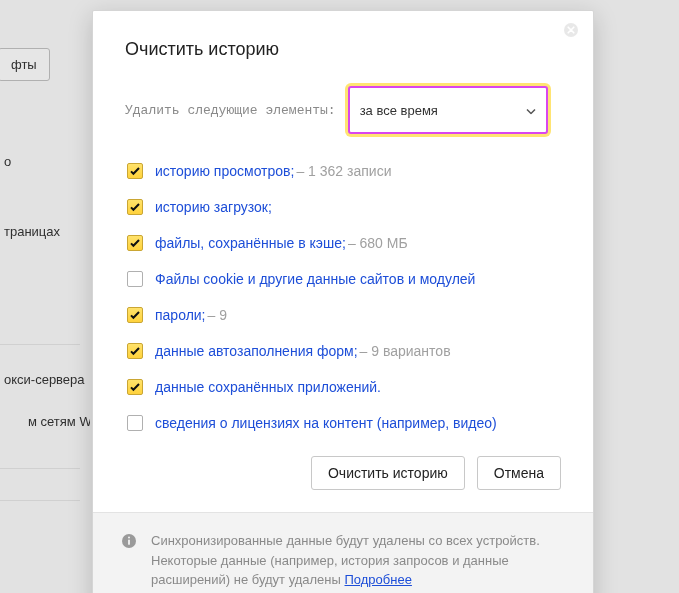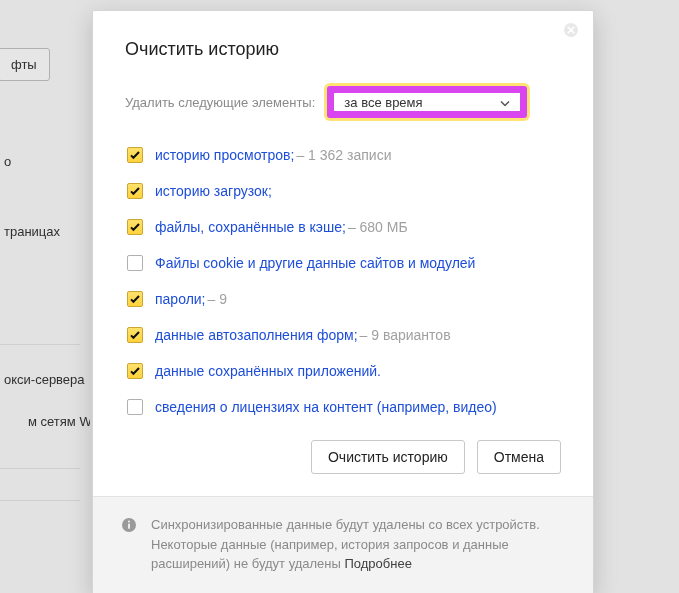--- a/index.html
+++ b/index.html
@@ -82,28 +82,29 @@
   }
   .time-row {
     display: flex;
     align-items: center;
     gap: 12px;
     margin-bottom: 26px;
   }
   .time-label {
     color: #8a8a8a;
     font-size: 13px;
+    font-family: Liberation Mono, monospace;
   }
   .select {
     position: relative;
     flex: 0 0 auto;
     width: 200px;
-    height: 32px;
+    height: 48px;
     background: #fff;
-    border: 7px solid #d946ef;
+    border: 2px solid #d946ef;
     border-radius: 3px;
     box-shadow: 0 0 0 3px rgba(255,205,0,0.55);
     display: flex;
     align-items: center;
     padding: 0 10px;
     cursor: pointer;
   }
   .select .chev {
     position: absolute;
     right: 10px;
@@ -174,21 +175,22 @@
     width: 16px; height: 16px;
     color: #9a9a9a;
     margin-top: 2px;
   }
   .footer-text {
     color: #8a8a8a;
     font-size: 13px;
     line-height: 1.5;
   }
   .footer-link {
-    color: #404040;
+    color: #1d4ed8;
+    text-decoration: underline;
     cursor: pointer;
   }
 </style>
 </head>
 <body>
 
 <div class="bg">
   <div style="position:absolute;top:48px;left:-2px;" class="bg-btn"><span>фты</span></div>
   <div class="bg-label" style="position:absolute;top:138px;left:0;">о</div>
   <div class="bg-label" style="position:absolute;top:208px;left:0;">траницах</div>

